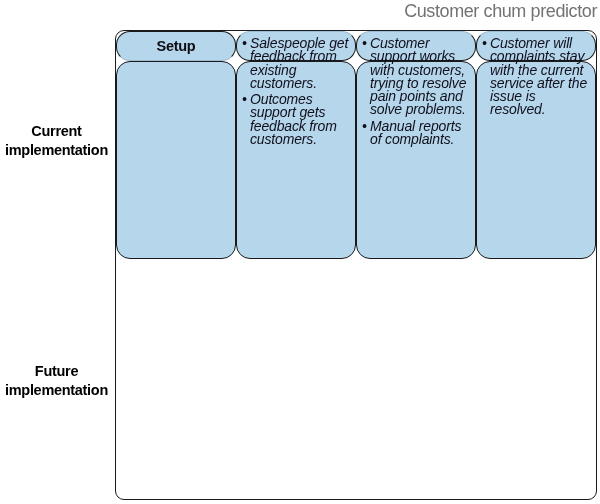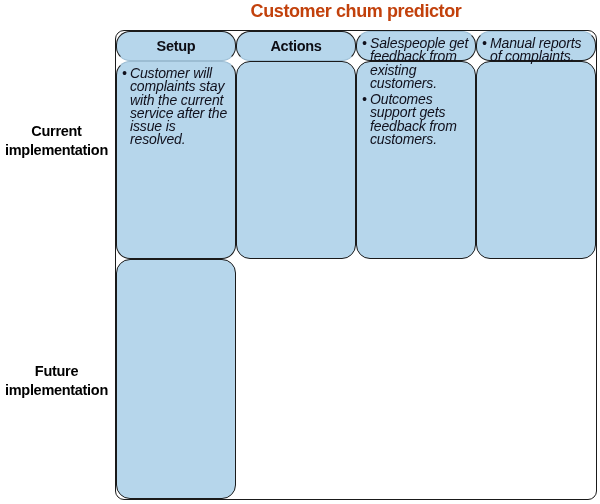--- a/index.html
+++ b/index.html
@@ -10,25 +10,25 @@
     font-family: "Liberation Sans", sans-serif;
     color: #10101c;
     overflow: hidden;
   }
 
   .title {
     position: absolute;
     top: 1px;
     left: 115px;
     width: 482px;
-    text-align: center;
+    text-align: right;
     font-size: 18px;
-    font-weight: 700;
+    font-weight: 400;
     letter-spacing: -0.4px;
-    color: #c2410c;
+    color: #737373;
   }
 
   .matrix {
     position: absolute;
     top: 30px;
     left: 115px;
     width: 482px;
     height: 470px;
     display: grid;
     grid-template-columns: repeat(4, 1fr);
@@ -98,30 +98,30 @@
 <body>
 
 <div class="title">Customer chum predictor</div>
 
 <div class="rlabel current">Current implementation</div>
 <div class="rlabel future">Future implementation</div>
 
 <div class="matrix">
 
   <div class="cell hdr">Setup</div>
-  <div class="cell hdr">Actions</div>
 
   <div class="cell body r1">
     <ul>
       <li>Salespeople get feedback from existing customers.</li>
       <li>Outcomes support gets feedback from customers.</li>
     </ul>
   </div>
   <div class="cell body r1">
     <ul>
+      <li>Customer support works with customers, trying to resolve pain points and solve problems.</li>
       <li>Manual reports of complaints.</li>
     </ul>
   </div>
   <div class="cell body r1">
     <ul>
       <li>Customer will complaints stay with the current service after the issue is resolved.</li>
     </ul>
   </div>
 
   <div class="cell body"></div>

